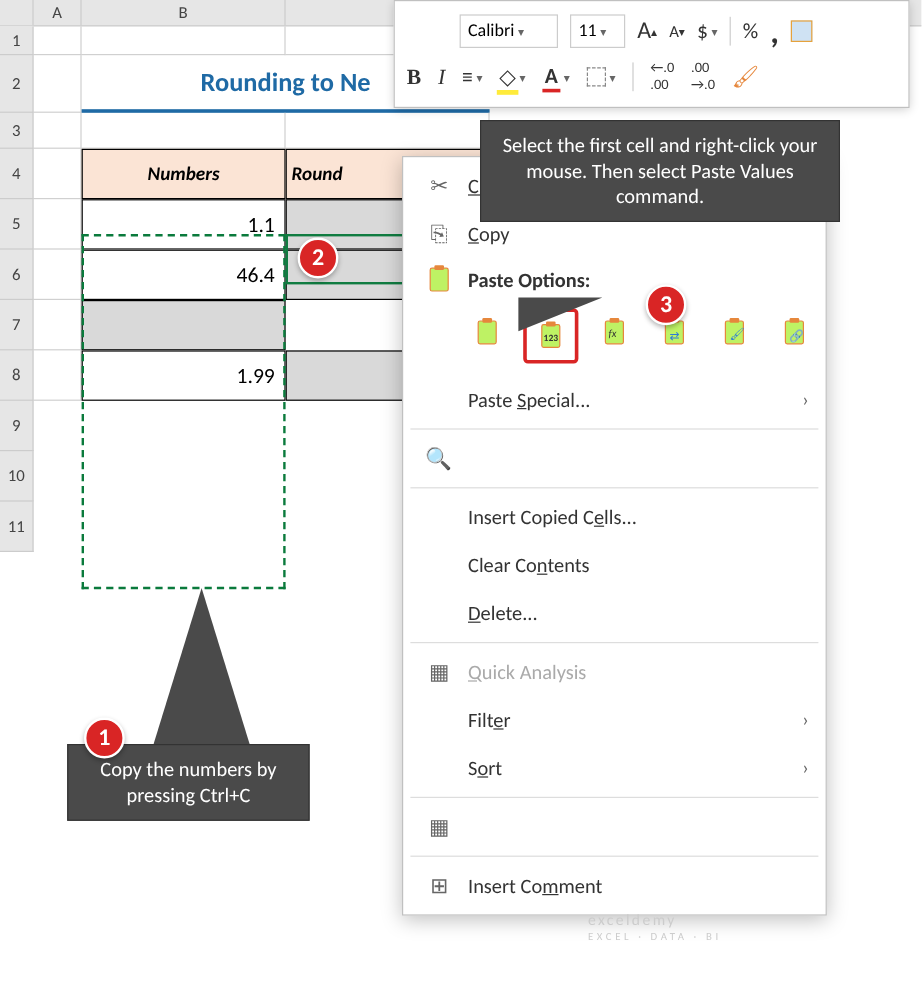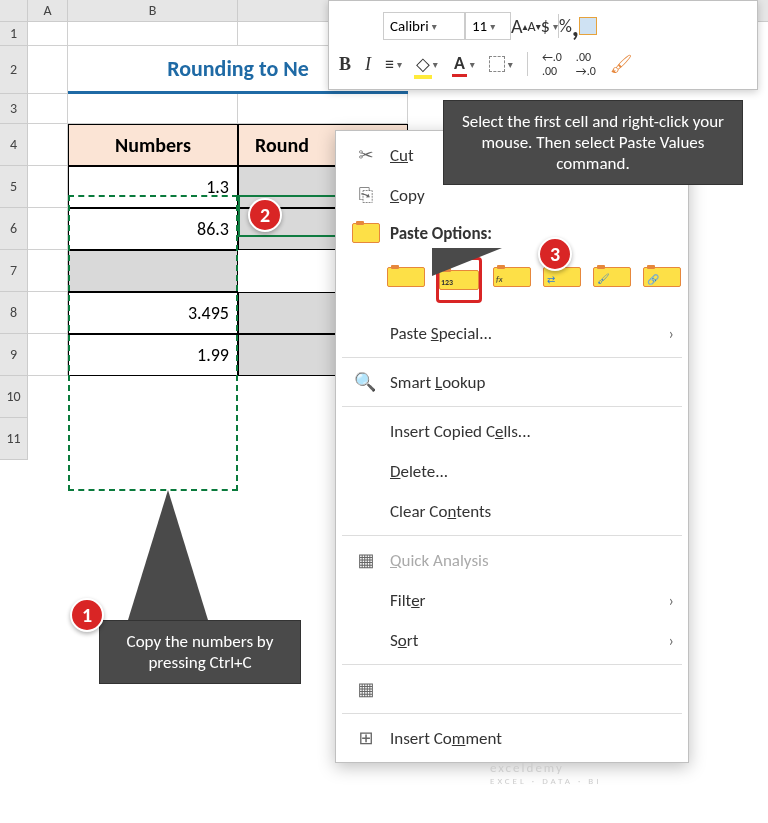--- a/index.html
+++ b/index.html
@@ -60,24 +60,25 @@
     align-items:center;
     justify-content:center;
     border-bottom:3px solid #1f6aa5;
   }
   .spacer-row { height:30px; }
   .hdr-row { height:42px; }
   .hdr-cell {
     background:#fbe4d5;
     border:1px solid #000;
     font-weight:bold;
-    font-size:20px;
+    font-size:16px;
     display:flex;
     align-items:center;
     justify-content:center;
+    font-style:italic;
   }
   .data-row { height:42px; }
   .data-cell {
     border:1px solid #000;
     background:#fff;
     font-size:18px;
     padding-right:8px;
     display:flex;
     align-items:center;
     justify-content:flex-end;
@@ -101,21 +102,21 @@
   .mini-toolbar {
     position:absolute;
     left:328px; top:0;
     width:430px; height:90px;
     background:#fff;
     border:1px solid #c0c0c0;
     box-shadow:0 2px 8px rgba(0,0,0,0.2);
     padding:6px 10px;
     font-size:14px;
   }
-  .mt-row1 { display:flex; align-items:center; height:38px;padding-left:44px;}
+  .mt-row1 { display:flex; align-items:center; gap:10px; height:38px;padding-left:44px;}
   .mt-row2 { display:flex; align-items:center; gap:14px; height:38px;}
   .font-box { border:1px solid #ccc; height:28px; display:flex;align-items:center;padding:0 6px;font-size:15px;}
   .font-name{width:82px;}
   .font-size{width:46px;}
   .mt-btn { font-size:18px; color:#333; display:flex;align-items:center;justify-content:center;height:28px;}
   .dd::after{content:"▾";font-size:10px;margin-left:3px;color:#666;}
   .mt-sep{width:1px;height:24px;background:#ccc;}
   .bold{font-weight:bold;font-family:'Times New Roman',serif;}
   .italic{font-style:italic;font-family:'Times New Roman',serif;}
   .underA{border-bottom:3px solid #d92525;padding:0 2px;font-weight:bold;}
@@ -135,38 +136,37 @@
   .ctx-item { display:flex; align-items:center; height:40px; padding:0 14px 0 16px; position:relative;}
   .ctx-item.disabled { color:#aaa;}
   .ctx-icon { width:28px; display:flex;justify-content:center;font-size:18px;color:#666;}
   .ctx-text { margin-left:10px; flex:1;}
   .ctx-text u { text-decoration:underline;}
   .ctx-arrow { font-size:16px;color:#666;}
   .ctx-sep { height:1px;background:#ddd;margin:4px 6px;}
   .paste-row { display:flex; gap:10px; padding:6px 0 10px 50px;}
   .paste-opt { width:40px;height:40px;border:1px solid transparent;display:flex;align-items:center;justify-content:center;position:relative;border-radius:3px;}
   .paste-highlight { border:3px solid #d92525;border-radius:4px;width:46px;height:46px;}
-  .clip-board{width:40px;height:20px;border:1.5px solid #e6873c;border-radius:2px;background:#fde047;position:relative;}
+  .clip-board{width:16px;height:20px;border:1.5px solid #e6873c;border-radius:2px;background:#bef264;position:relative;}
   .clip-top{position:absolute;left:3px;top:-3px;width:8px;height:4px;background:#e6873c;border-radius:1px;}
   
   .callout-badge {
     width:34px;height:34px;border-radius:50%;
     background:#d92525;border:2px solid #fff;
     color:#fff;font-weight:bold;font-size:20px;
     display:flex;align-items:center;justify-content:center;
     box-shadow:0 2px 4px rgba(0,0,0,0.3);
     position:absolute;z-index:20;
   }
   .callout-box {
     position:absolute;
     background:#4a4a4a;color:#fff;
     font-size:17px;padding:10px 14px;text-align:center;
     border:1px solid #333;
     z-index:19;
-    margin-left:43px;
   }
   .callout1-arrow {
     position:absolute;
     left:128px;top:490px;
     width:0;height:0;
     border-left:40px solid transparent;
     border-right:40px solid transparent;
     border-bottom:130px solid #4a4a4a;
     z-index:18;
   }
@@ -220,39 +220,34 @@
       <div class="title-row" style="width:340px">Rounding to Ne</div>
     </div>
     <div class="row spacer-row">
         <div class="cell cA"></div>
         <div class="cell cB"></div>
         <div class="cell cC"></div>
       </div>
     <div class="row hdr-row">
       <div class="cell cA"></div>
       <div class="cB hdr-cell">Numbers</div>
-      <div class="cC hdr-cell" style="justify-content:flex-start;padding-left:16px">Round</div>
+      <div class="cC hdr-cell" style="justify-content:flex-start;padding-left:4px">Round</div>
     </div>
     <div class="row data-row">
         <div class="cell cA"></div>
-        <div class="cB data-cell">1.3</div>
+        <div class="cB data-cell">1.1</div>
         <div class="cC sel-fill"></div>
       </div>
     <div class="row data-row">
         <div class="cell cA"></div>
-        <div class="cB data-cell">86.3</div>
+        <div class="cB data-cell">46.4</div>
         <div class="cC sel-fill"></div>
       </div>
     <div class="row data-row">
         <div class="cell cA"></div>
-        <div class="cC sel-fill"></div>
-      </div>
-    <div class="row data-row">
-        <div class="cell cA"></div>
-        <div class="cB data-cell">3.495</div>
         <div class="cC sel-fill"></div>
       </div>
     <div class="row data-row">
         <div class="cell cA"></div>
         <div class="cB data-cell">1.99</div>
         <div class="cC sel-fill"></div>
       </div>
   </div>
 </div>
 
@@ -361,34 +356,33 @@
       </div>
   </div>
   <div class="ctx-item">
     <span class="ctx-icon"></span>
     <span class="ctx-text">Paste <u>S</u>pecial...</span>
     <span class="ctx-arrow">›</span>
   </div>
   <div class="ctx-sep"></div>
   <div class="ctx-item">
     <span class="ctx-icon" style="color:#2e7cd6">🔍</span>
-    <span class="ctx-text">Smart <u>L</u>ookup</span>
   </div>
   <div class="ctx-sep"></div>
   <div class="ctx-item">
     <span class="ctx-icon"></span>
       <span class="ctx-text">Insert Copied C<u>e</u>lls...</span>
   </div>
   <div class="ctx-item">
     <span class="ctx-icon"></span>
+      <span class="ctx-text">Clear Co<u>n</u>tents</span>
+  </div>
+  <div class="ctx-item">
+    <span class="ctx-icon"></span>
       <span class="ctx-text"><u>D</u>elete...</span>
-  </div>
-  <div class="ctx-item">
-    <span class="ctx-icon"></span>
-      <span class="ctx-text">Clear Co<u>n</u>tents</span>
   </div>
   <div class="ctx-sep"></div>
   <div class="ctx-item disabled">
     <span class="ctx-icon">▦</span>
     <span class="ctx-text"><u>Q</u>uick Analysis</span>
   </div>
   <div class="ctx-item">
     <span class="ctx-icon"></span>
       <span class="ctx-text">Filt<u>e</u>r</span>
     <span class="ctx-arrow">›</span>

